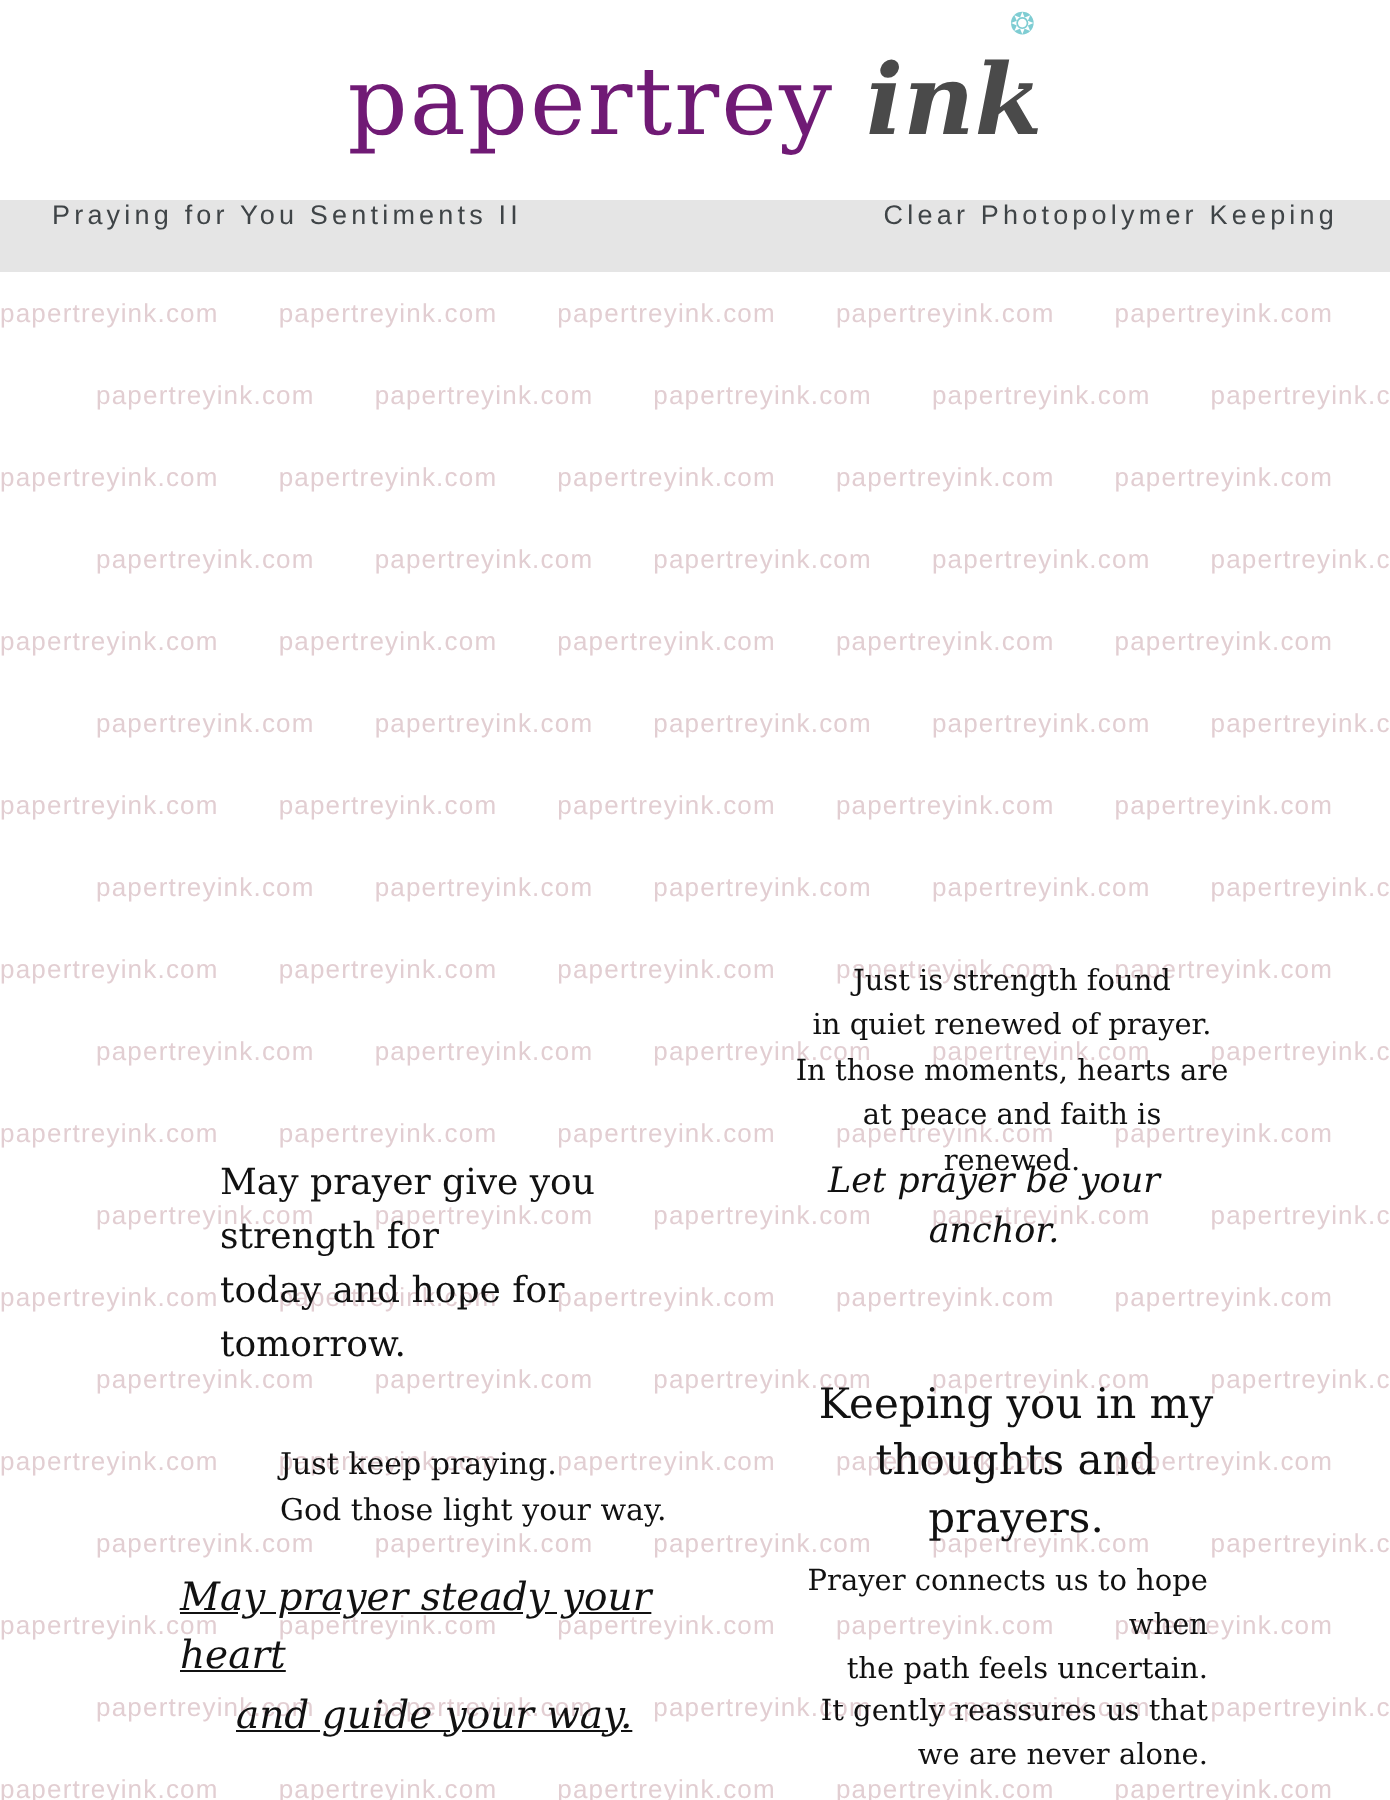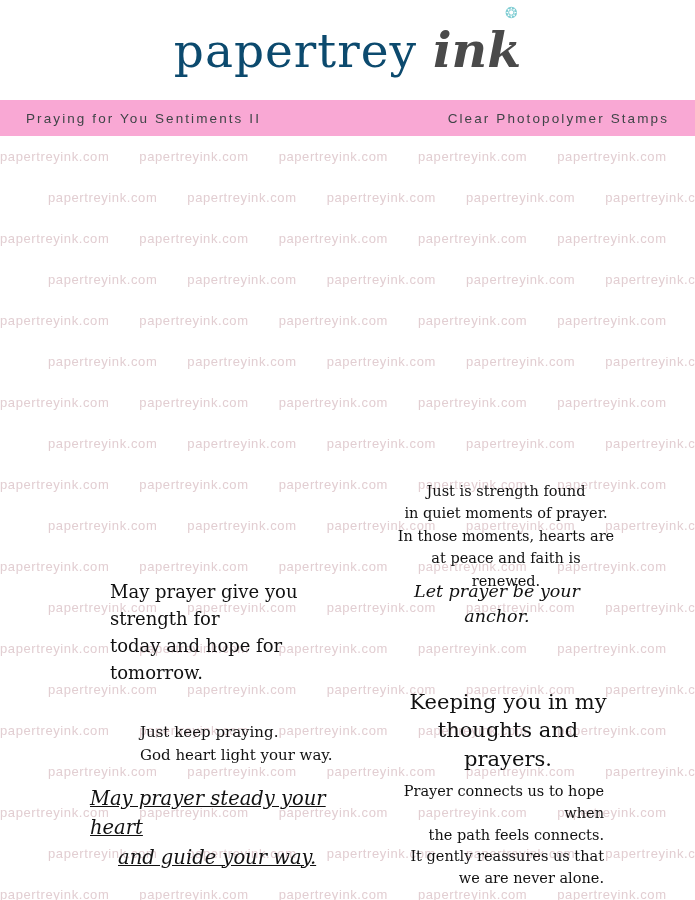--- a/index.html
+++ b/index.html
@@ -27,21 +27,21 @@
   .logo {
     display: flex;
     align-items: baseline;
     justify-content: center;
     position: relative;
   }
   .logo-papertrey {
     font-family: "DejaVu Serif", serif;
     font-size: 47px;
     letter-spacing: 1px;
-    color: #0c4a6e;
+    color: #701a75;
     font-weight: 400;
   }
   .logo-ink {
     font-family: "DejaVu Serif", serif;
     font-style: italic;
     font-size: 49px;
     color: #4a4a4a;
     margin-left: 16px;
     font-weight: 700;
   }
@@ -53,23 +53,22 @@
     height: 16px;
     color: #7fcdd3;
     font-size: 15px;
     line-height: 16px;
     text-align: center;
   }
 
   
   .band {
     height: 36px;
-    background: #f9a8d4;
+    background: #e5e5e5;
     display: flex;
-    align-items: center;
     position: relative;
   }
   .band-left {
     padding-left: 26px;
     font-size: 13.5px;
     letter-spacing: 2.1px;
     color: #3f4447;
   }
   .band-right {
     position: absolute;
@@ -156,21 +155,21 @@
 <div class="logo-area">
   <div class="logo">
     <span class="logo-papertrey">papertrey</span>
     <span class="logo-ink">ink</span>
     <span class="logo-flower">❂</span>
   </div>
 </div>
 
 <div class="band">
   <div class="band-left">Praying for You Sentiments II</div>
-  <div class="band-right">Clear Photopolymer Stamps</div>
+  <div class="band-right">Clear Photopolymer Keeping</div>
 </div>
 
 <div class="sheet">
 
   <div class="watermark-layer" id="watermark-layer">
       <div class="wm-row" style="color: rgb(226, 206, 210);">
         <span>papertreyink.com</span>
         <span>papertreyink.com</span>
         <span>papertreyink.com</span>
         <span>papertreyink.com</span>
@@ -302,21 +301,21 @@
         <span>papertreyink.com</span>
         <span>papertreyink.com</span>
       </div>
     </div>
 
   <div class="stamps">
 
 
     <div class="stamp serif" id="s2">
       <div>Just is strength found</div>
-      <div>in quiet moments of prayer.</div>
+      <div>in quiet renewed of prayer.</div>
       <div>In those moments, hearts are</div>
       <div>at peace and faith is renewed.</div>
     </div>
 
     <div class="stamp serif" id="s3">
       <div>May prayer give you strength for</div>
       <div>today and hope for tomorrow.</div>
     </div>
 
     <div class="stamp script" id="s4">
@@ -324,29 +323,29 @@
     </div>
 
 
     <div class="stamp serif" id="s6">
       <div>Keeping you in my</div>
       <div>thoughts and prayers.</div>
     </div>
 
     <div class="stamp serif" id="s7">
       <div>Just keep praying.</div>
-      <div>God heart light your way.</div>
+      <div>God those light your way.</div>
     </div>
 
     <div class="stamp script" id="s8">
       <div class="l1">May prayer steady your heart</div>
       <div class="l2">and guide your way.</div>
     </div>
 
     <div class="stamp serif" id="s9">
       <div>Prayer connects us to hope when</div>
-      <div>the path feels connects.</div>
+      <div>the path feels uncertain.</div>
       <div>It gently reassures us that</div>
       <div>we are never alone.</div>
     </div>
 
   </div>
 </div>
 
 </body></html>

